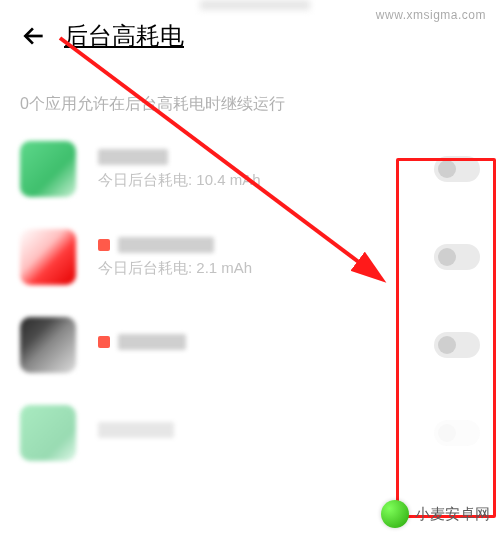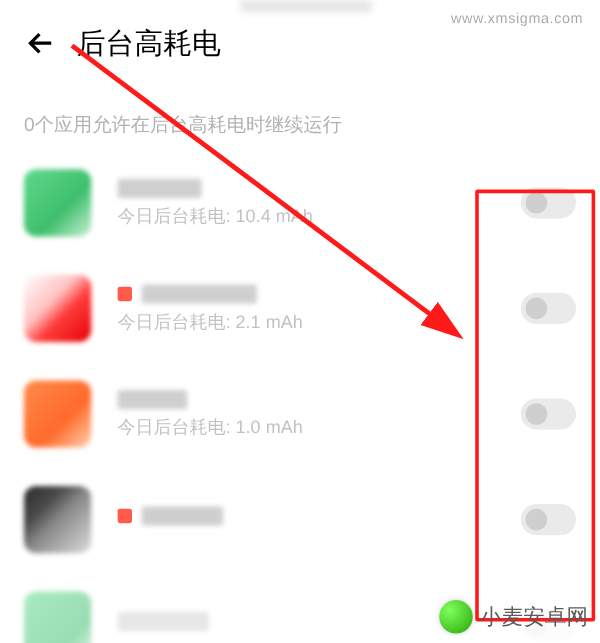--- a/index.html
+++ b/index.html
@@ -9,20 +9,21 @@
     background: #ffffff;
     font-family: -apple-system, "PingFang SC", "Microsoft YaHei", sans-serif;
     position: relative;
     overflow: hidden;
   }
   .header {
     display: flex;
     align-items: center;
     padding: 20px 20px 20px 20px;
     gap: 16px;
+    text-decoration: underline;
   }
   .back-btn {
     width: 28px;
     height: 28px;
     display: flex;
     align-items: center;
     justify-content: center;
     cursor: pointer;
   }
   .back-btn svg { width: 26px; height: 26px; stroke: #000; stroke-width: 2.5; fill: none; }
@@ -128,21 +129,21 @@
     align-items: center;
     gap: 6px;
     z-index: 20;
   }
   .wm-logo {
     width: 28px; height: 28px;
     border-radius: 50%;
     background: radial-gradient(circle at 30% 30%, #7fff5a, #28a60a);
     box-shadow: 0 0 4px rgba(0,0,0,0.2);
   }
-  .wm-text { font-size: 18px; color: #5a5a5a; font-weight: 500; }
+  .wm-text { font-size: 15px; color: #5a5a5a; font-weight: 500; }
   .top-blur {
     position: absolute;
     top: 0; left: 200px;
     width: 110px; height: 10px;
     background: #e6e6e6;
     filter: blur(3px);
   }
 </style>
 </head>
 <body>
@@ -183,32 +184,20 @@
         <div class="redaction-sm"></div>
         <div class="name-redact nr-2"></div>
       </div>
       <div class="consumption">
         <span>今日后台耗电: </span><span>2.1 mAh</span>
       </div>
     </div>
     <div class="toggle"></div>
   </div>
 
-  <div class="app-row">
-    <div class="app-icon icon-3"></div>
-    <div class="app-info">
-      <div class="name-row">
-        <div class="name-redact nr-3"></div>
-      </div>
-      <div class="consumption">
-        <span>今日后台耗电: </span><span>1.0 mAh</span>
-      </div>
-    </div>
-    <div class="toggle"></div>
-  </div>
 
   <div class="app-row">
     <div class="app-icon icon-4"></div>
     <div class="app-info">
       <div class="name-row">
         <div class="redaction-sm"></div>
         <div class="name-redact nr-4"></div>
       </div>
     </div>
     <div class="toggle"></div>

